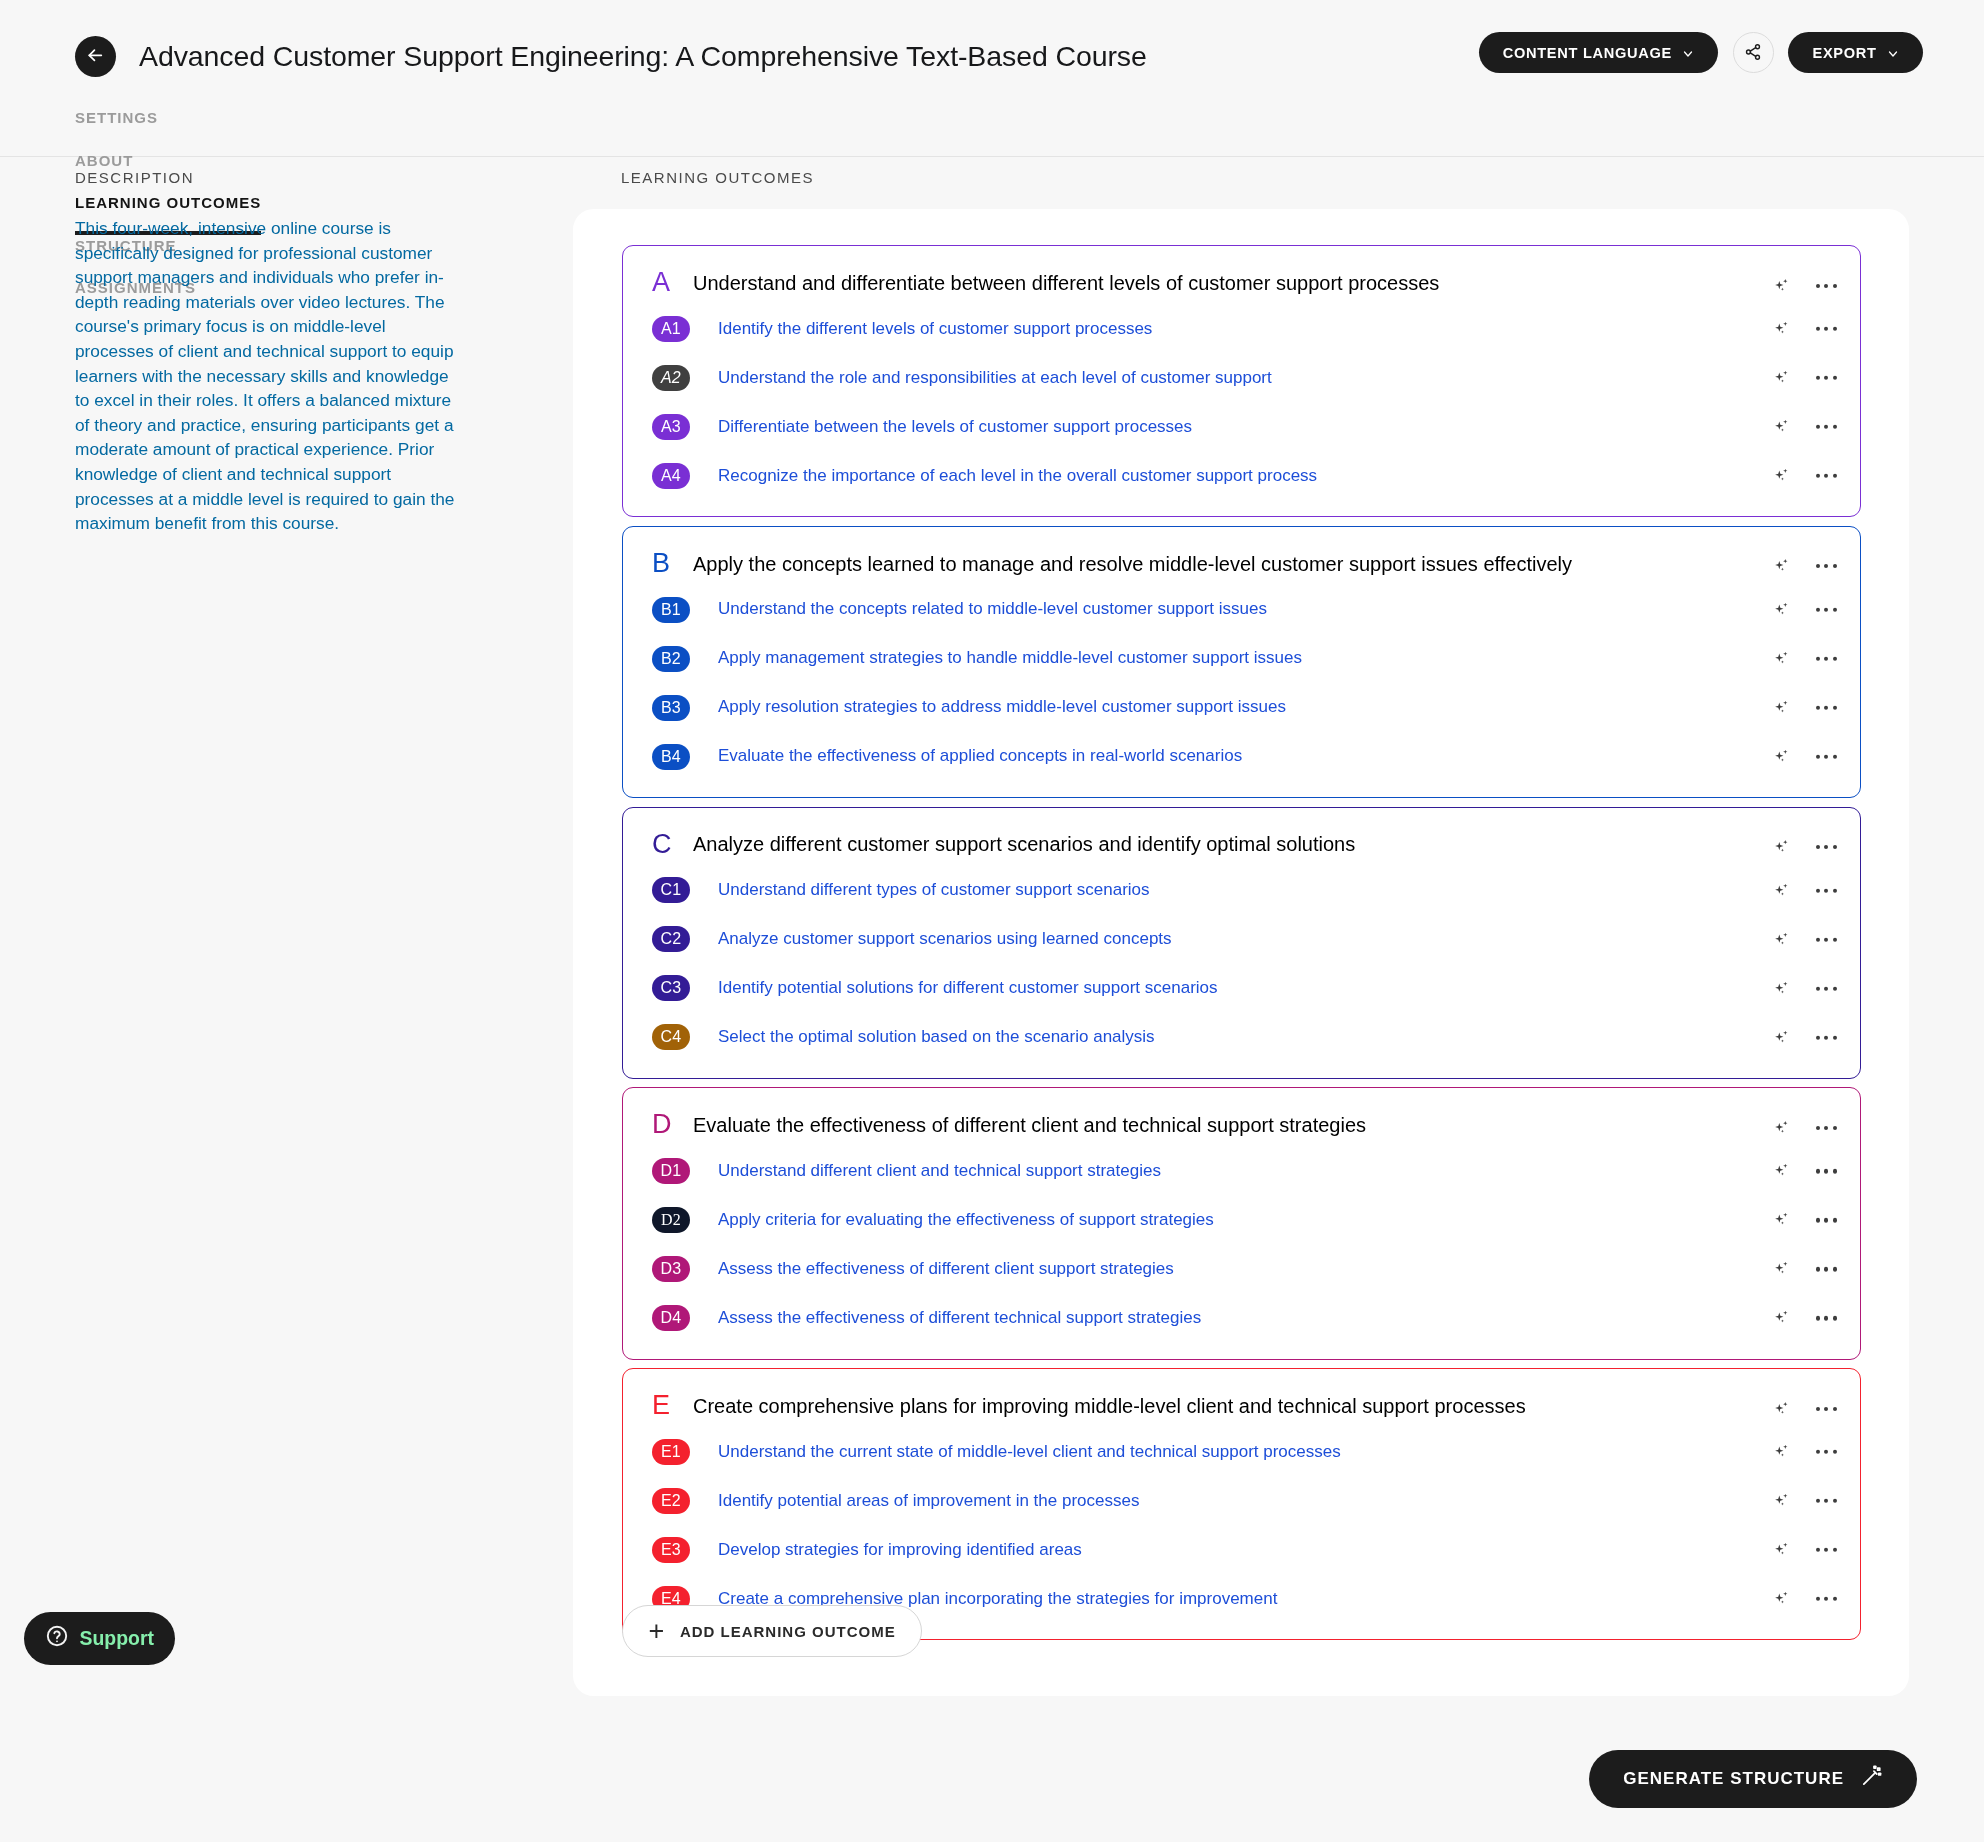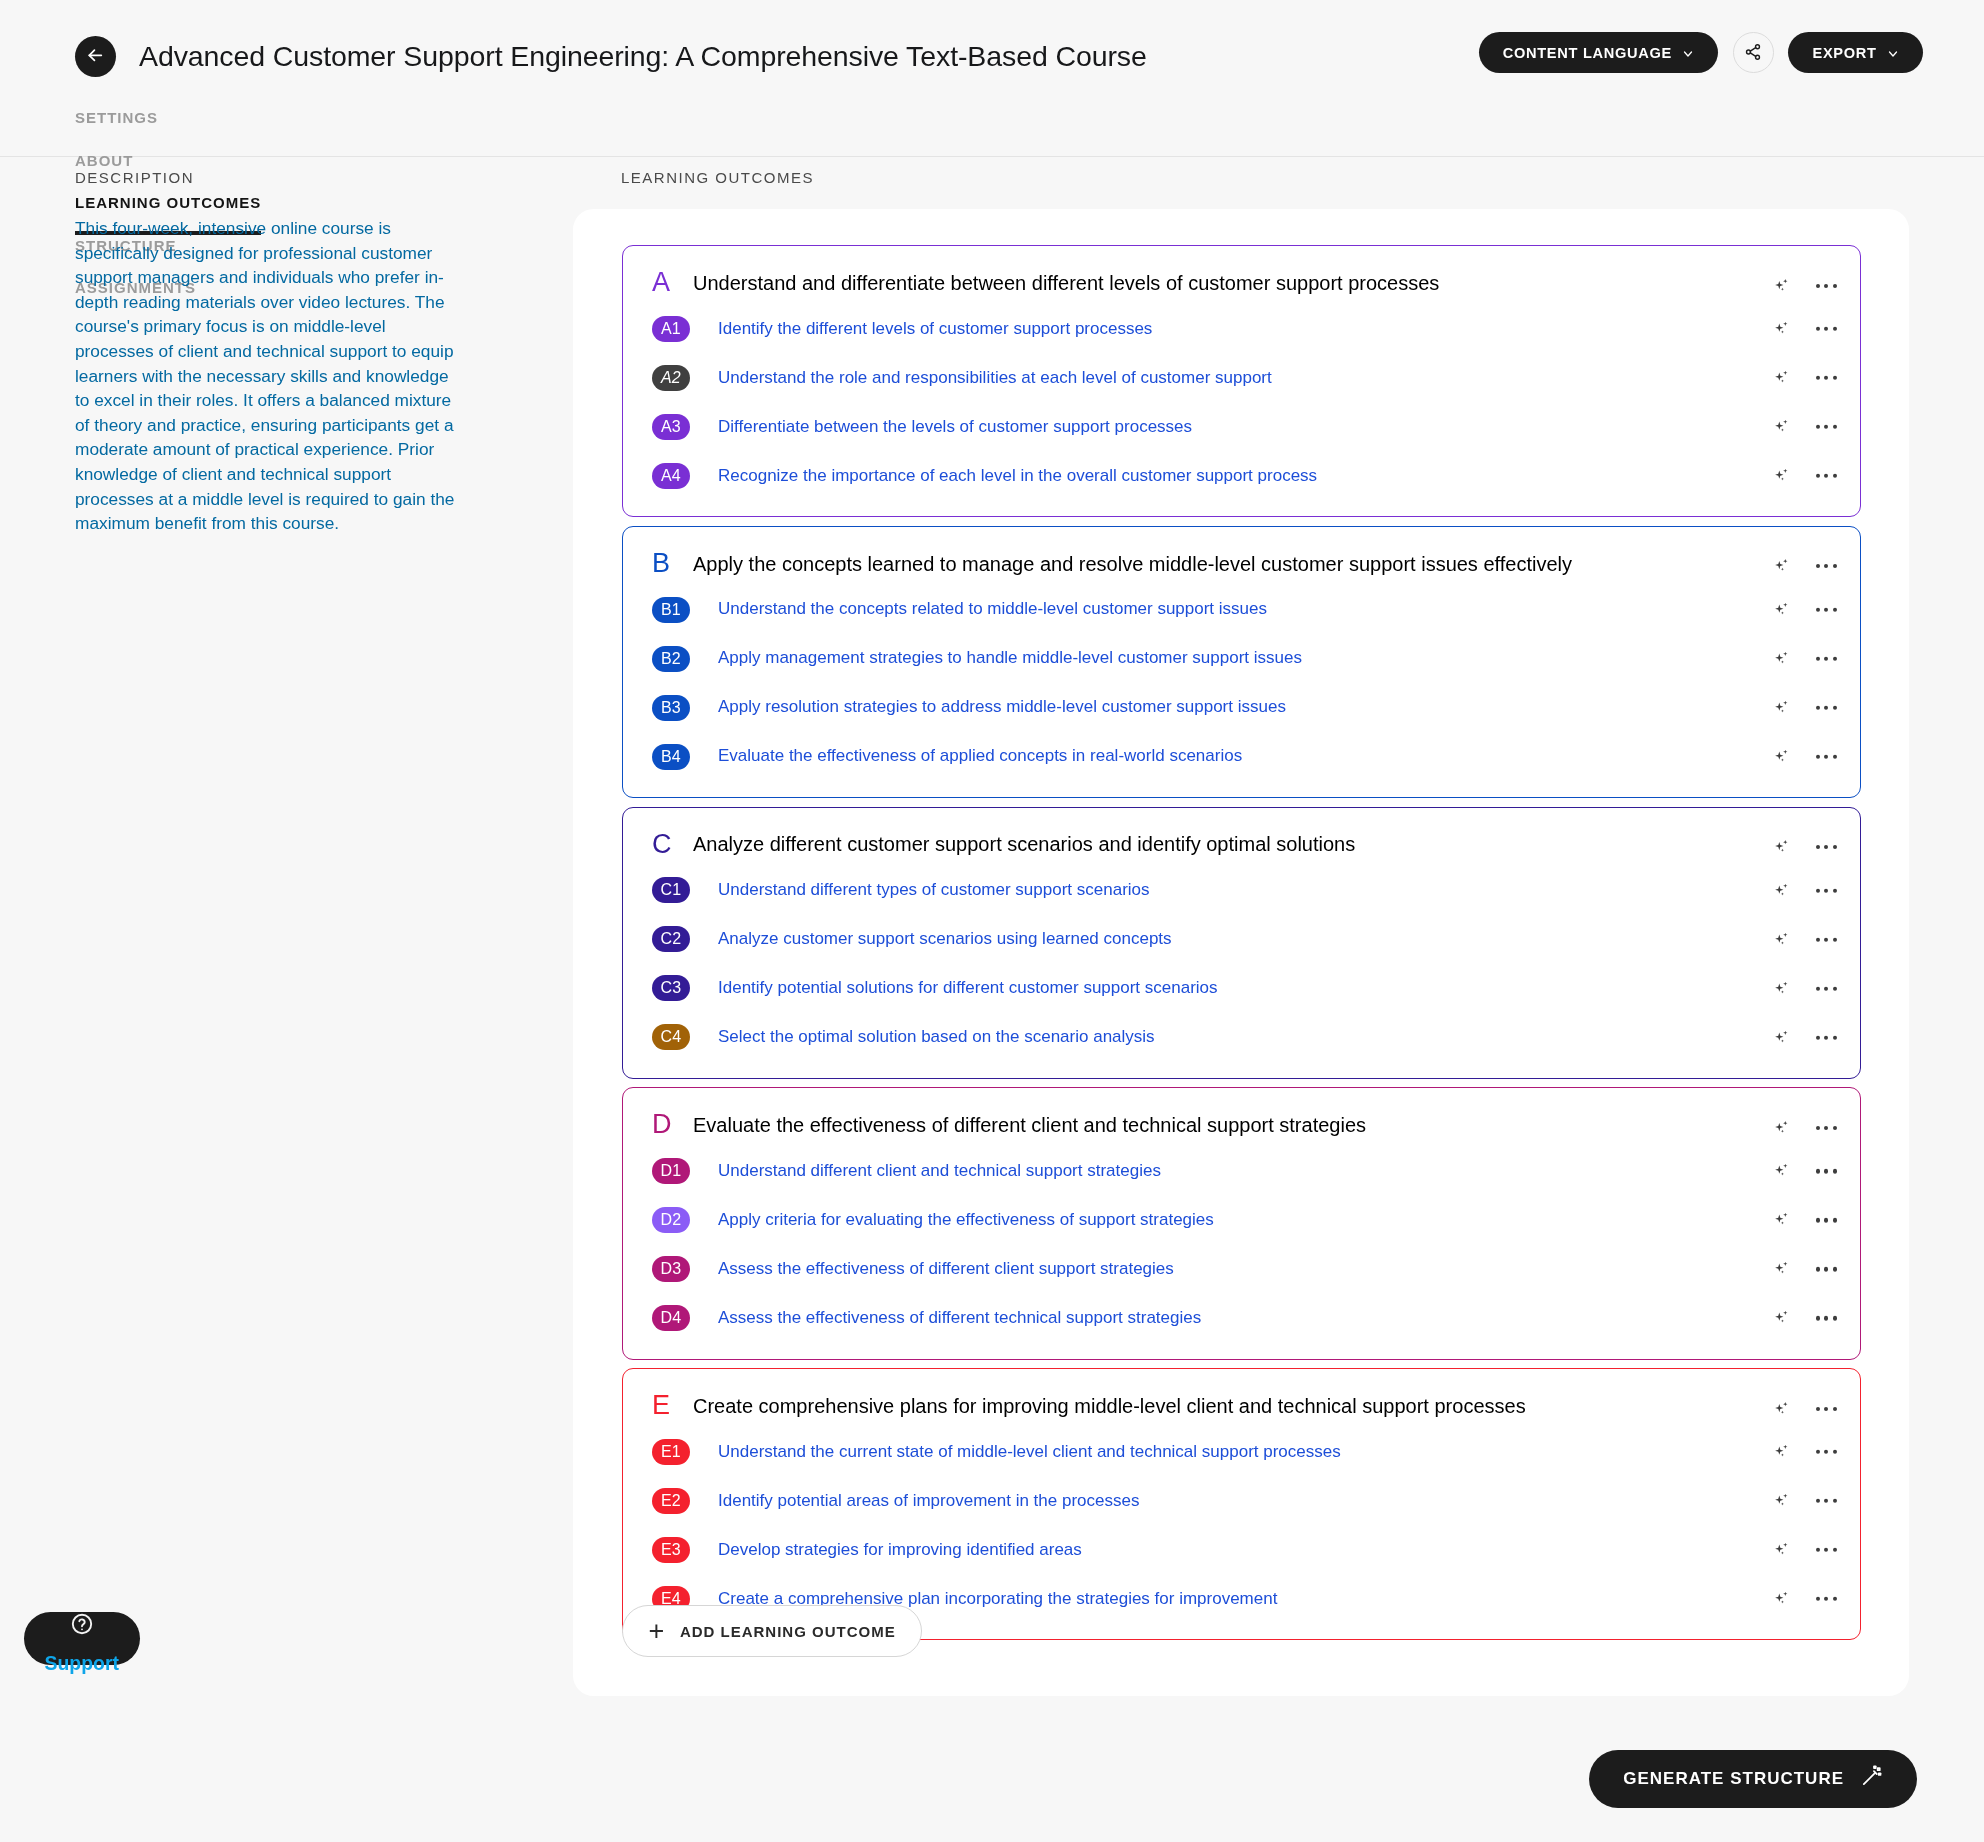--- a/index.html
+++ b/index.html
@@ -136,23 +136,23 @@
     position:absolute; left:49px; top:1396px; height:52px; padding:0 25.5px;
     border:1.2px solid #d6d6d6; border-radius:606px; background:#fff;
     display:flex; align-items:center; gap:14.6px; cursor:pointer;
     font-size:15px; font-weight:700; letter-spacing:1px; color:#2a2a2a;
   }
   .plus{ font-size:27px; line-height:18px; font-weight:300; color:#2a2a2a; }
 
   
   .support{
     position:absolute; left:24px; top:1612px; height:53px; padding:0 20.6px;
-    background:#1c1c1c; color:#0ea5e9; border-radius:606px;
+    background:#1c1c1c; color:#86efac; border-radius:606px;
     display:flex; align-items:center; gap:11px; cursor:pointer;
-    font-size:19.4px; font-weight:700;flex-direction:column;
+    font-size:19.4px; font-weight:700;
   }
   .support svg{ width:24px; height:24px; }
   .gen-btn{
     position:absolute; right:68px; top:1750px; height:58px; padding:0 34px;
     background:#1c1c1c; color:#fff; border-radius:606px;
     display:flex; align-items:center; gap:16px; cursor:pointer;
     font-size:17px; font-weight:700; letter-spacing:1px;
   }
   .gen-btn svg{ width:23px; height:23px; }
 </style>
@@ -530,21 +530,21 @@
               </svg>
             </span>
             <span class="dots">
               <i></i>
               <i></i>
               <i></i>
             </span>
           </div>
         </div>
         <div class="oc-row">
-          <div class="badge" style="background: #8b5cf6;">D2</div>
+          <div class="badge" style="background: #0f172a; font-family: Liberation Serif, serif;">D2</div>
           <div class="row-text">Apply criteria for evaluating the effectiveness of support strategies</div>
           <div class="row-actions">
             <span class="icon-btn">
               <svg viewBox="0 0 24 24" fill="#3d3d3d">
                 <path d="M8.4 5.2 L9.7 9.4 L13.9 10.7 L9.7 12 L8.4 16.2 L7.1 12 L2.9 10.7 L7.1 9.4 Z"></path>
                 <path d="M16.4 2.6 L17.1 4.8 L19.3 5.5 L17.1 6.2 L16.4 8.4 L15.7 6.2 L13.5 5.5 L15.7 4.8 Z"></path>
                 <path d="M12.6 14.3 L13.1 15.8 L14.6 16.3 L13.1 16.8 L12.6 18.3 L12.1 16.8 L10.6 16.3 L12.1 15.8 Z"></path>
               </svg>
             </span>
             <span class="dots">

